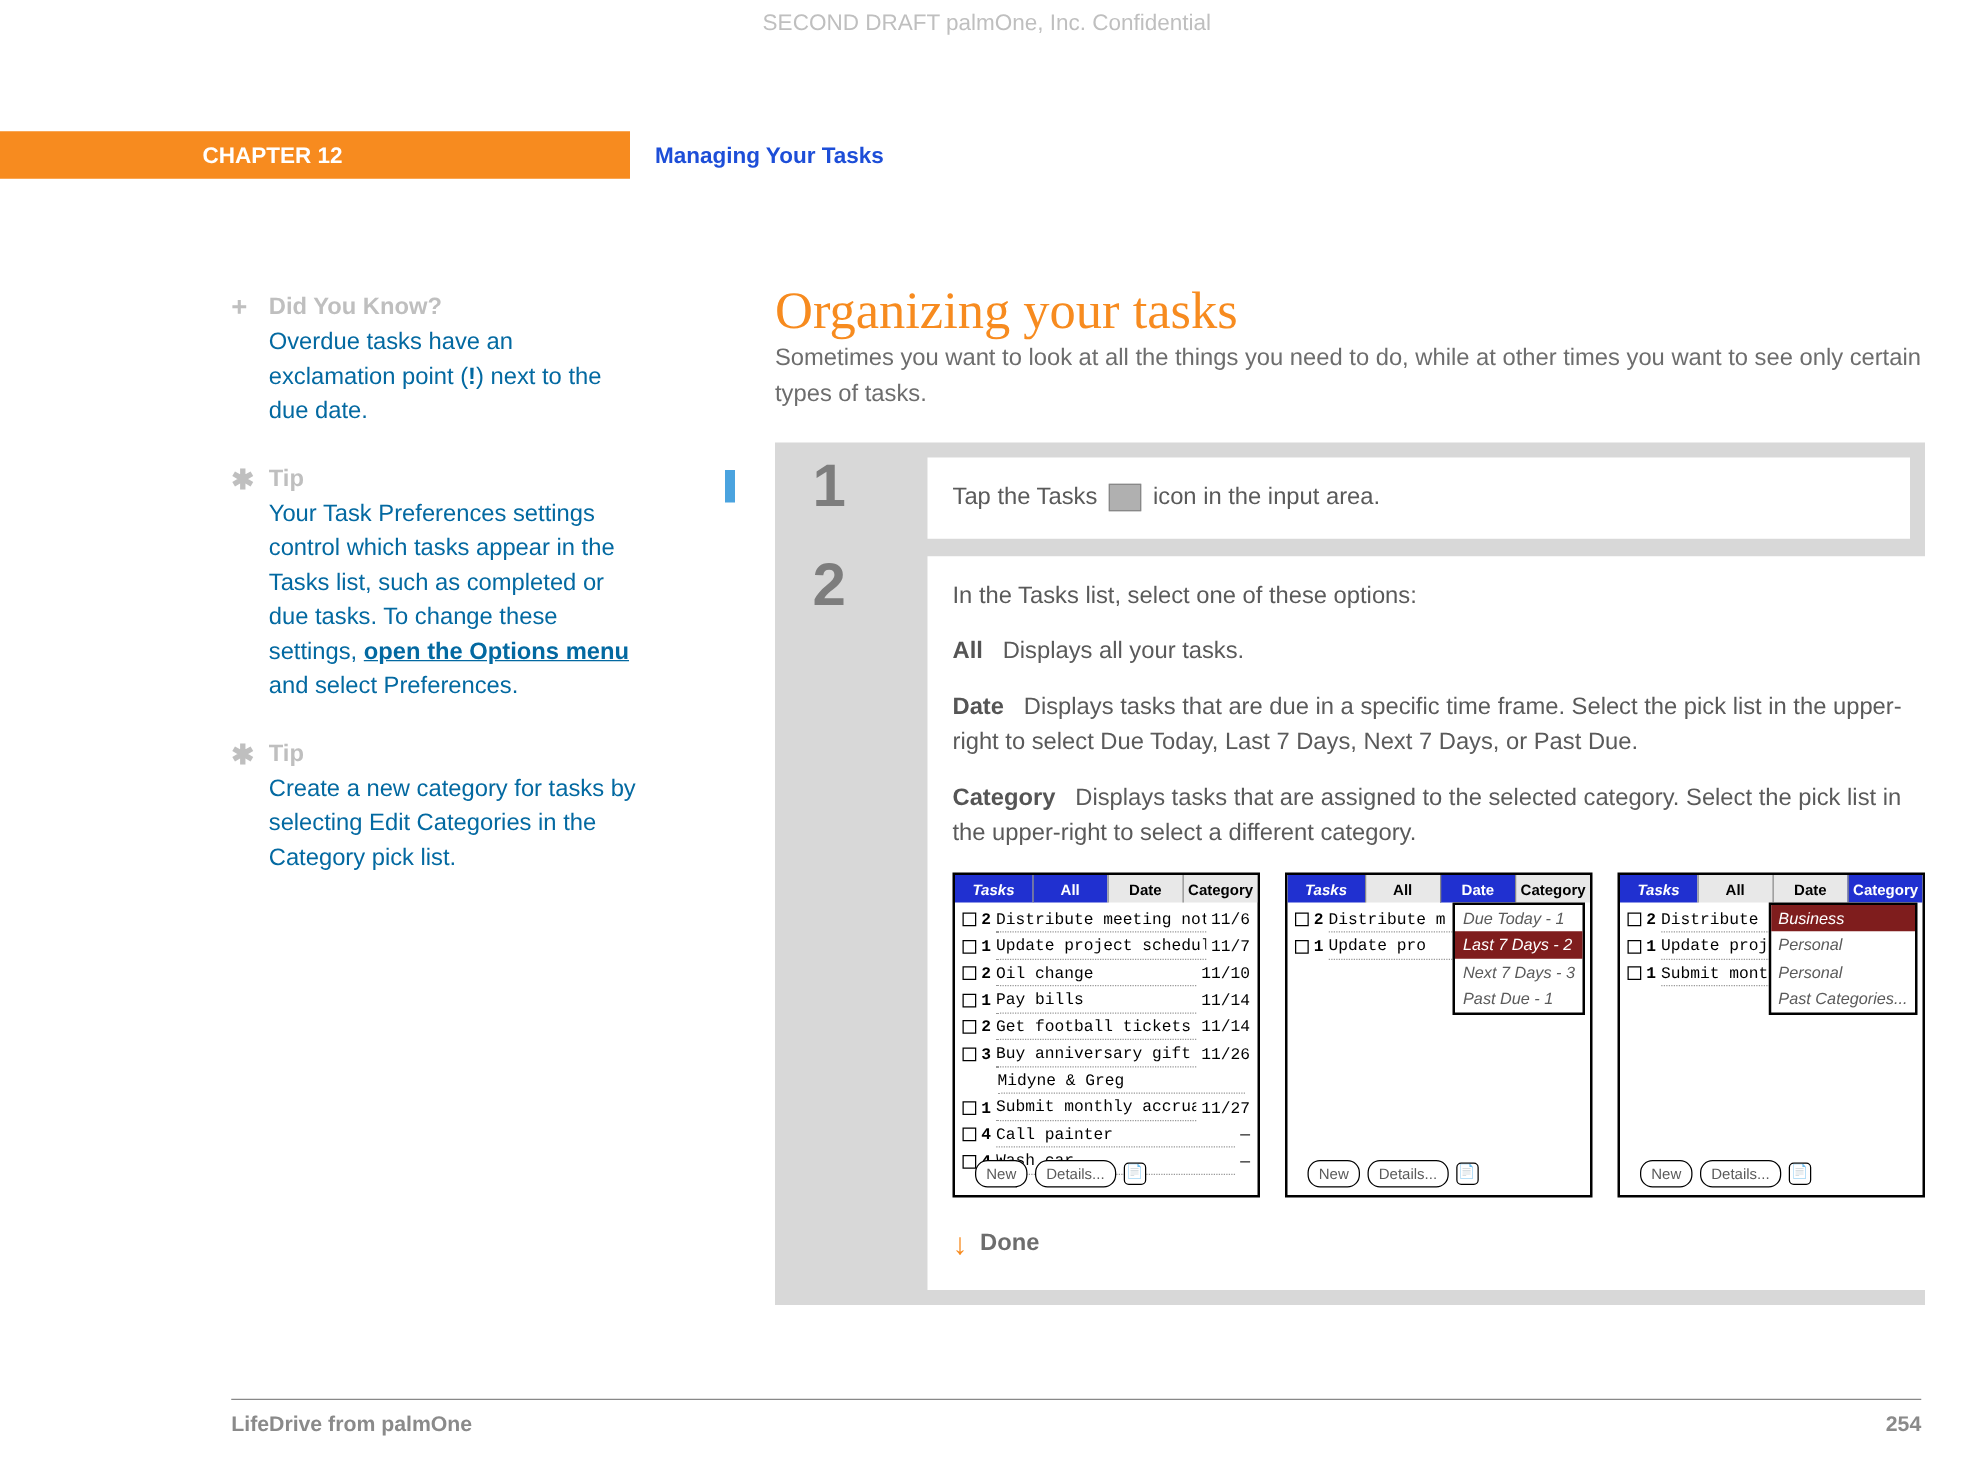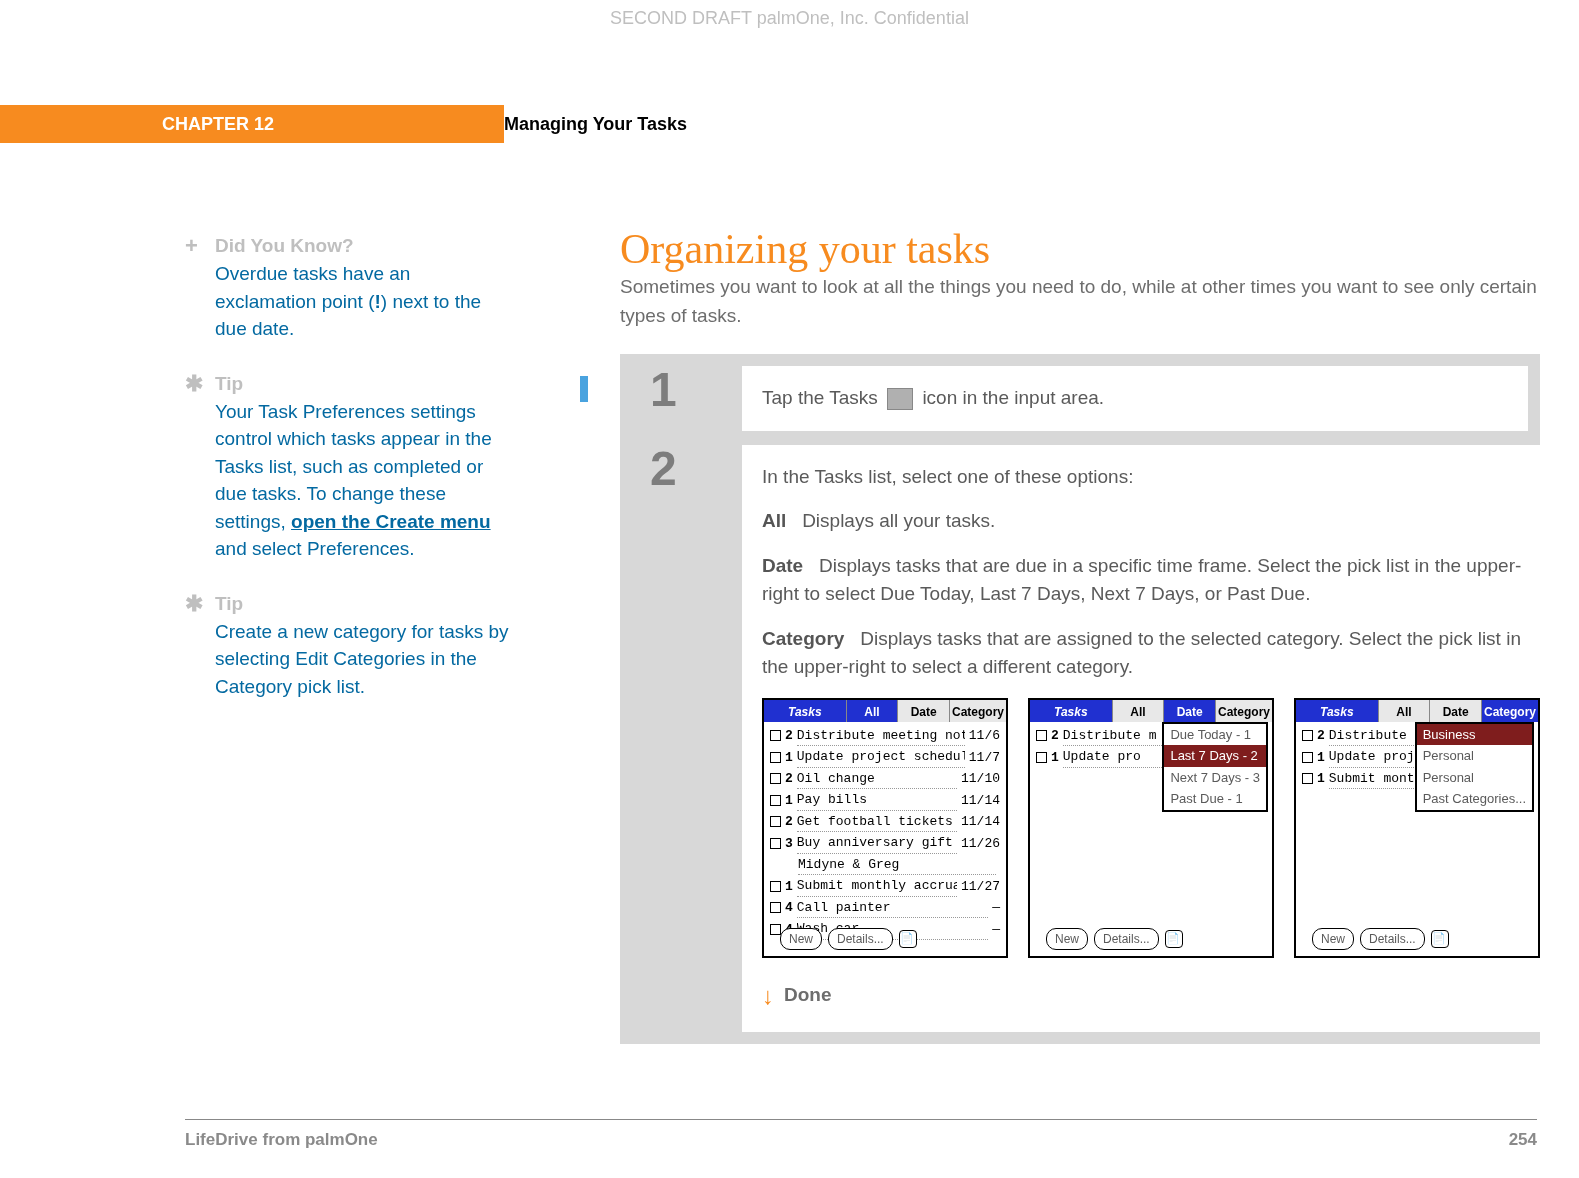--- a/index.html
+++ b/index.html
@@ -36,21 +36,22 @@
     justify-content: flex-end;
     padding-right: 230px;
     color: #fff;
     font-weight: bold;
     font-size: 18px;
   }
   .chapter-title {
     height: 38px;
     display: flex;
     align-items: center;
-    color: #000000;
+    padding-left: 20px;
+    color: #1d4ed8;
     font-weight: bold;
     font-size: 18px;
   }
   .sidebar {
     position: absolute;
     top: 235px;
     left: 185px;
     width: 330px;
   }
   .side-block {
@@ -161,21 +162,21 @@
   }
   .shot-header {
     display: flex;
     height: 22px;
     font-size: 12px;
     font-weight: bold;
   }
   .shot-title {
     background: #2030d0;
     color: #fff;
-    padding: 3px 24px;
+    padding: 3px 14px;
     font-style: italic;
   }
   .shot-tab {
     flex: 1;
     text-align: center;
     padding: 3px 2px;
     border-left: 1px solid #888;
     background: #e8e8e8;
     color: #000;
   }
@@ -226,20 +227,21 @@
     background: #fff;
   }
   .dropdown {
     position: absolute;
     top: 22px;
     right: 4px;
     border: 2px solid #000;
     background: #fff;
     font-size: 13px;
     z-index: 5;
+    font-style: italic;
   }
   .dropdown div { padding: 1px 6px; white-space: nowrap; }
   .dropdown .sel { background: #7f1d1d; color: #fff; }
   .done-row {
     display: flex;
     align-items: center;
     gap: 10px;
     font-weight: bold;
     color: #6d6d6d;
     font-size: 19px;
@@ -287,21 +289,21 @@
         <span>Overdue tasks have an exclamation point (</span><b>!</b><span>) next to the due date.</span>
       </div>
     </div>
   </div>
 
   <div class="side-block">
     <div class="side-icon">✱</div>
     <div class="side-content">
       <div class="side-title">Tip</div>
       <div class="side-body">
-        <span>Your Task Preferences settings control which tasks appear in the Tasks list, such as completed or due tasks. To change these settings, </span><span class="side-link">open the Create menu</span><span> and select Preferences.</span>
+        <span>Your Task Preferences settings control which tasks appear in the Tasks list, such as completed or due tasks. To change these settings, </span><span class="side-link">open the Options menu</span><span> and select Preferences.</span>
       </div>
     </div>
   </div>
 
   <div class="side-block">
     <div class="side-icon">✱</div>
     <div class="side-content">
       <div class="side-title">Tip</div>
       <div class="side-body">Create a new category for tasks by selecting Edit Categories in the Category pick list.</div>
     </div>

